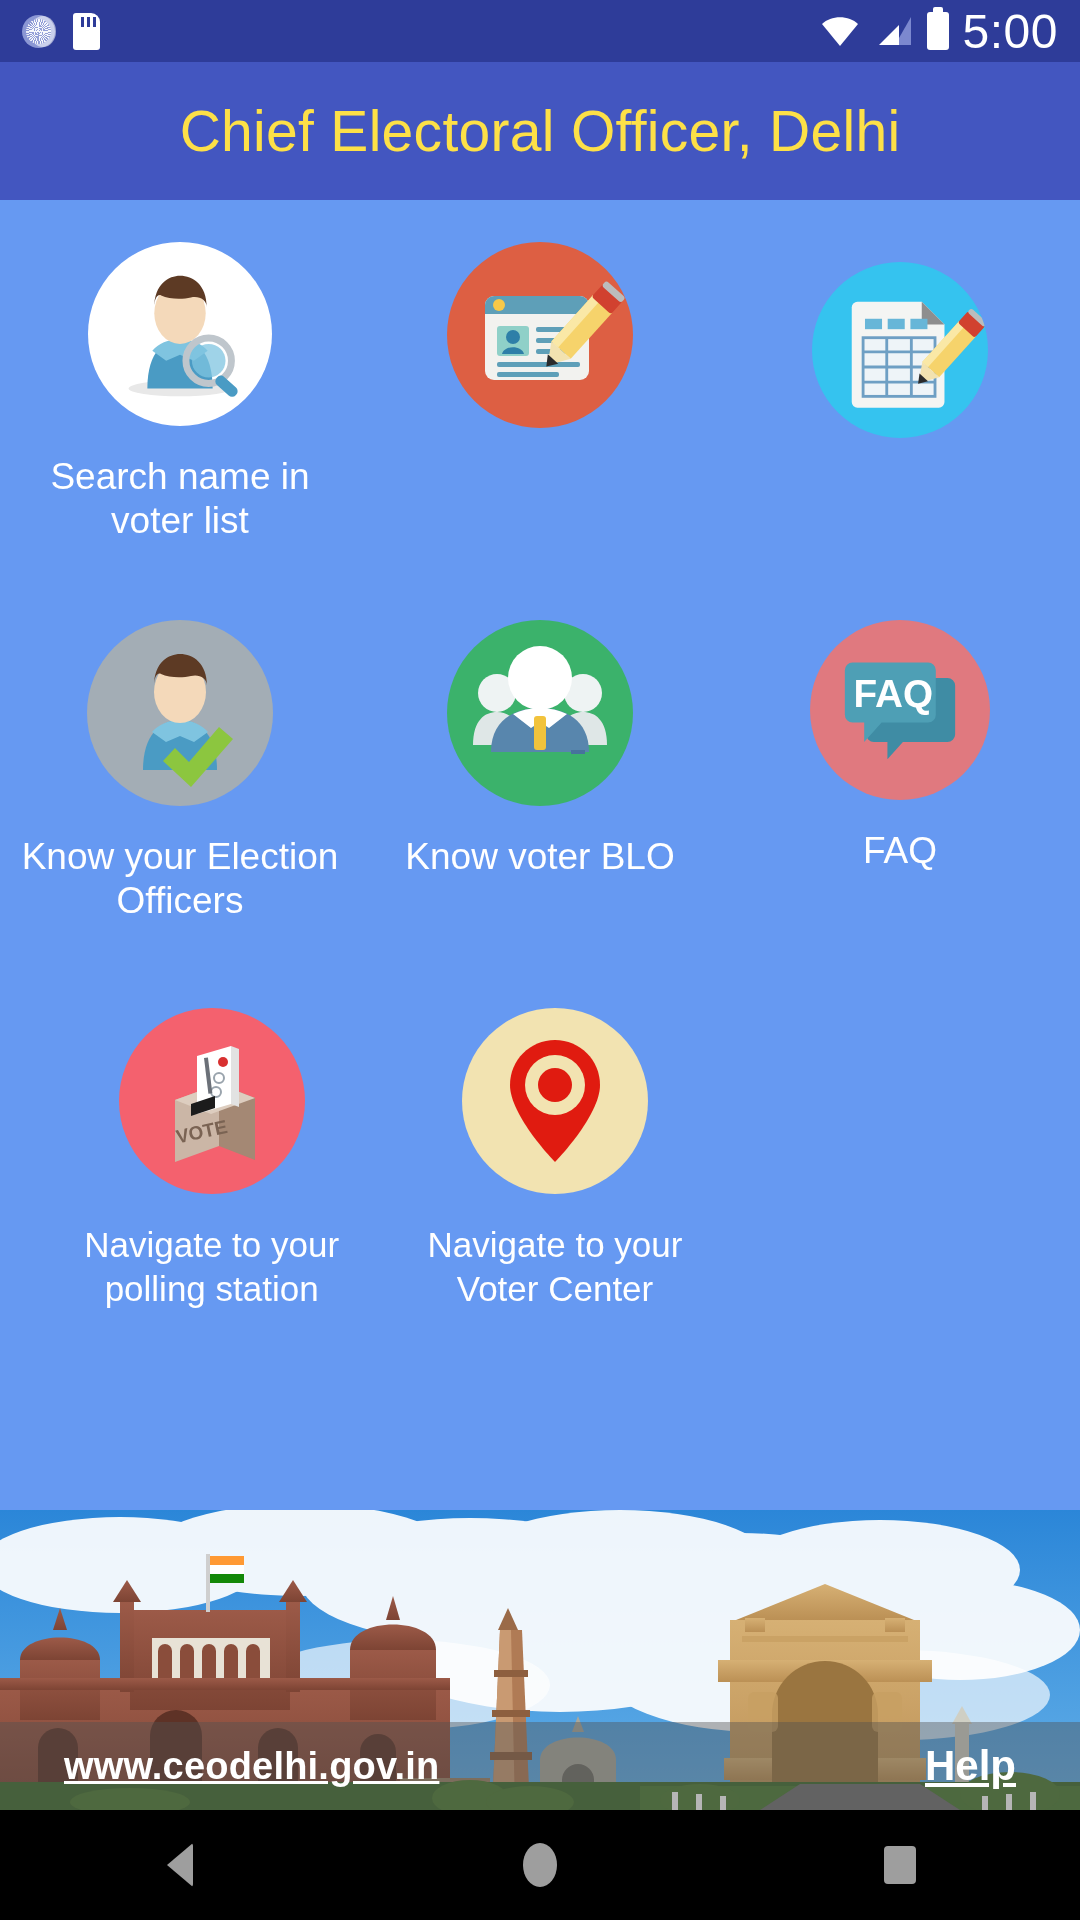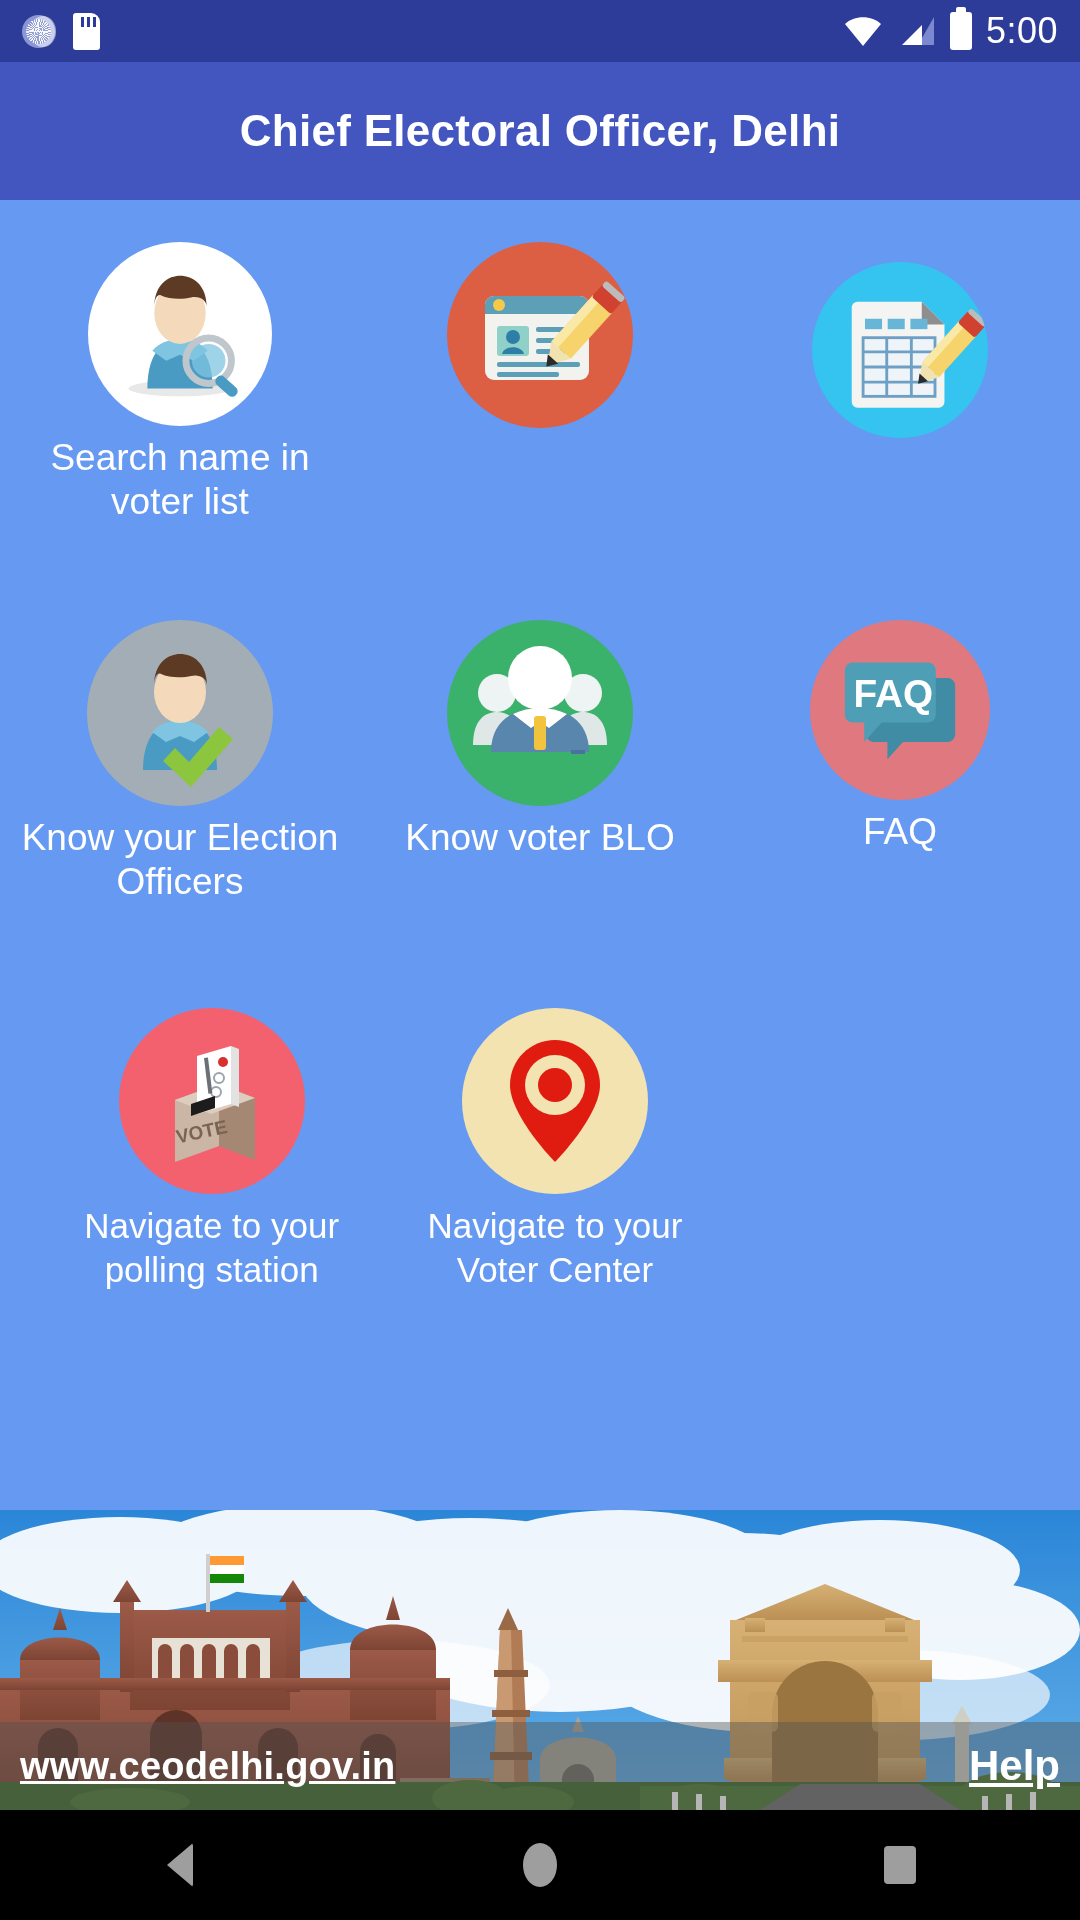--- a/index.html
+++ b/index.html
@@ -20,21 +20,21 @@
   #status-bar {
     position: absolute; top: 0; left: 0;
     width: 1080px; height: 62px;
     background: #2e3c99;
     display: flex; align-items: center;
     padding: 0 22px;
   }
   .sb-left { display: flex; align-items: center; gap: 18px; }
   .sb-right { margin-left: auto; display: flex; align-items: center; gap: 14px; }
   .sb-time {
-    color: #ffffff; font-size: 36px; letter-spacing: .5px;
+    color: #ffffff; font-size: 48px; letter-spacing: .5px;
     font-family: "Liberation Sans", sans-serif;
   }
   .icon-sync {
     width: 33px; height: 33px; border-radius: 50%;
     background: #8b97d4;
     position: relative;
   }
   .icon-sync::after {
     content: ""; position: absolute; inset: 4px;
     border-radius: 50%;
@@ -68,21 +68,21 @@
   }
 
   
   #app-bar {
     position: absolute; top: 62px; left: 0;
     width: 1080px; height: 138px;
     background: #4356c0;
     display: flex; align-items: center; justify-content: center;
   }
   #app-title {
-    color: #ffffff; font-size: 44px; font-weight: 700;
+    color: #fde047; font-size: 57px; font-weight: 400;
     letter-spacing: .3px;
   }
 
   
   #grid {
     position: absolute; top: 200px; left: 0;
     width: 1080px;
   }
   .grid-row {
     display: flex;
@@ -99,21 +99,21 @@
   .tile.spacer { visibility: hidden; }
   .tile-icon {
     width: 186px; height: 186px;
     border-radius: 50%;
     display: flex; align-items: center; justify-content: center;
     position: relative;
     overflow: hidden;
     flex: none;
   }
   .tile-label {
-    margin-top: 10px;
+    margin-top: 29px;
     color: #ffffff;
     font-size: 37px;
     line-height: 44px;
     text-align: center;
     max-width: 330px;
   }
   
   .row3 .tile-label { max-width: 520px; font-size: 35px; }
   .row3 .tile { padding-top: 28px; }
   .row2 .tile { padding-top: 30px; }
@@ -134,21 +134,21 @@
     position: absolute; left: 0; bottom: 110px;
     width: 1080px; height: 300px;
     overflow: hidden;
   }
   #banner svg { display: block; width: 1080px; height: 300px; }
   #footer-bar {
     position: absolute; left: 0; bottom: 110px;
     width: 1080px; height: 88px;
     background: rgba(80,80,80,0.42);
     display: flex; align-items: center;
-    padding: 0 20px;
+    padding: 0 64px;
   }
   #site-link {
     color: #ffffff; font-size: 38px; font-weight: bold;
     text-decoration: underline; letter-spacing: .2px;
   }
   #help-link {
     margin-left: auto;
     color: #ffffff; font-size: 42px; font-weight: bold;
   }
 

